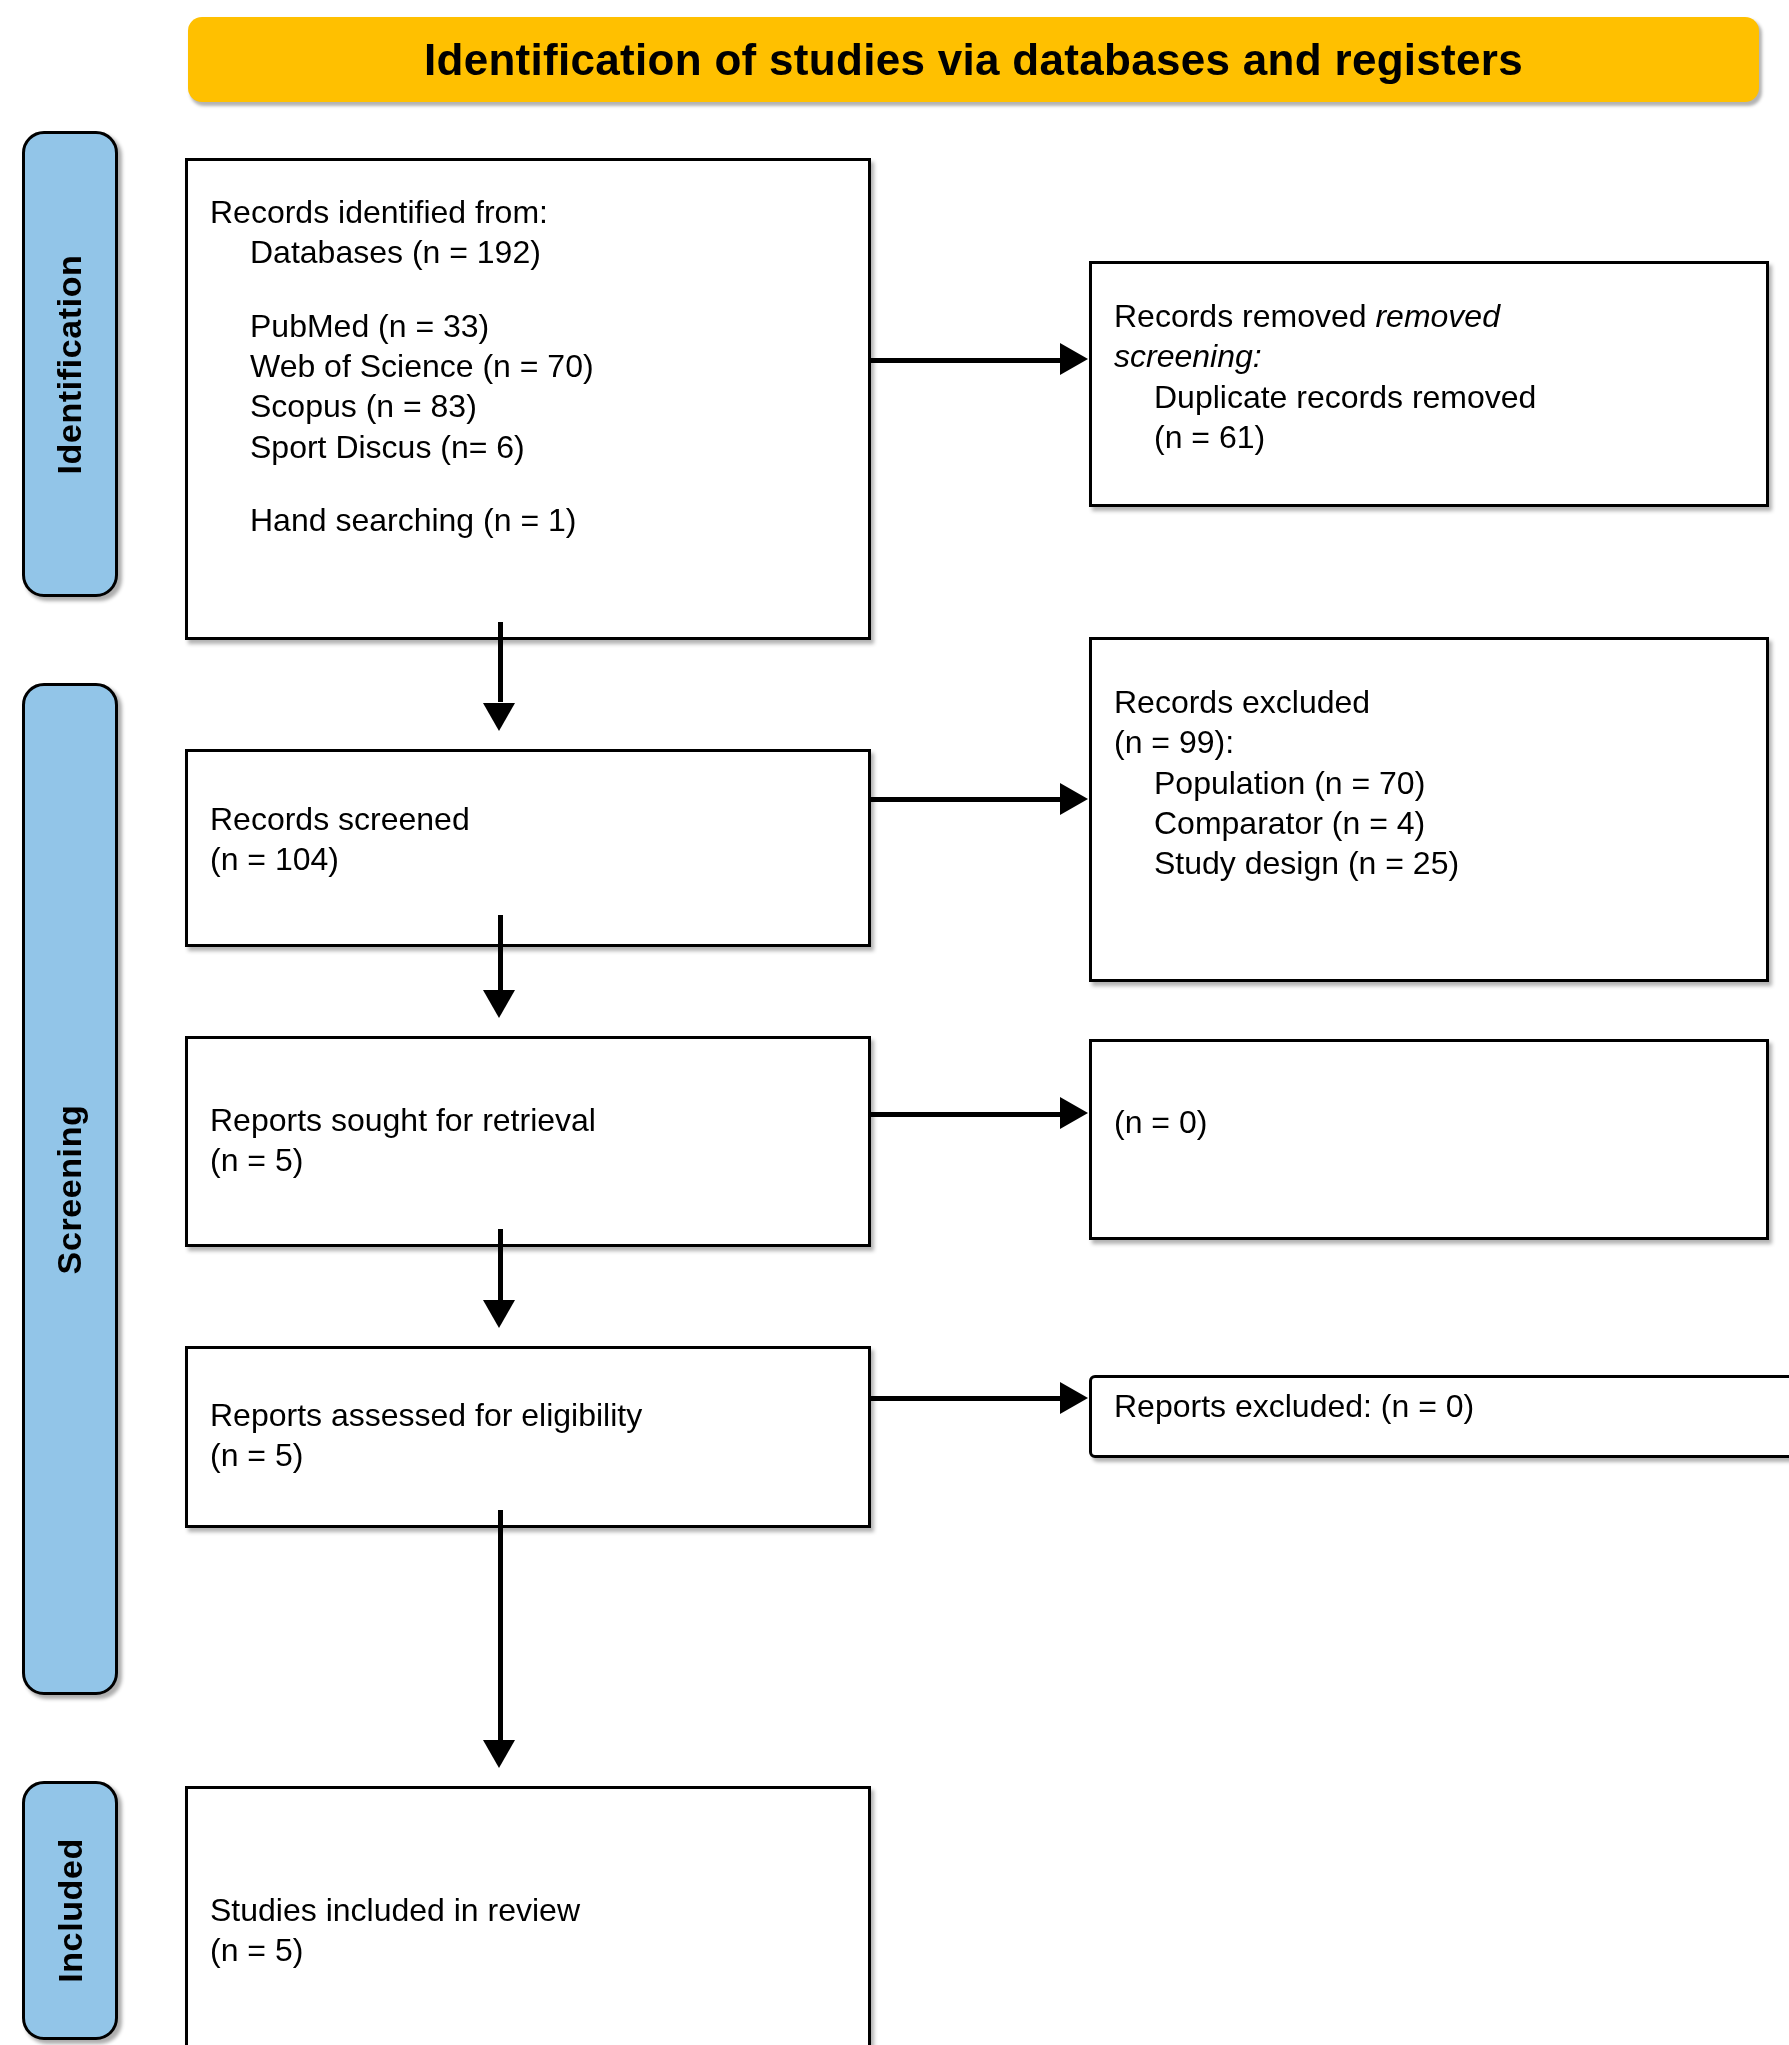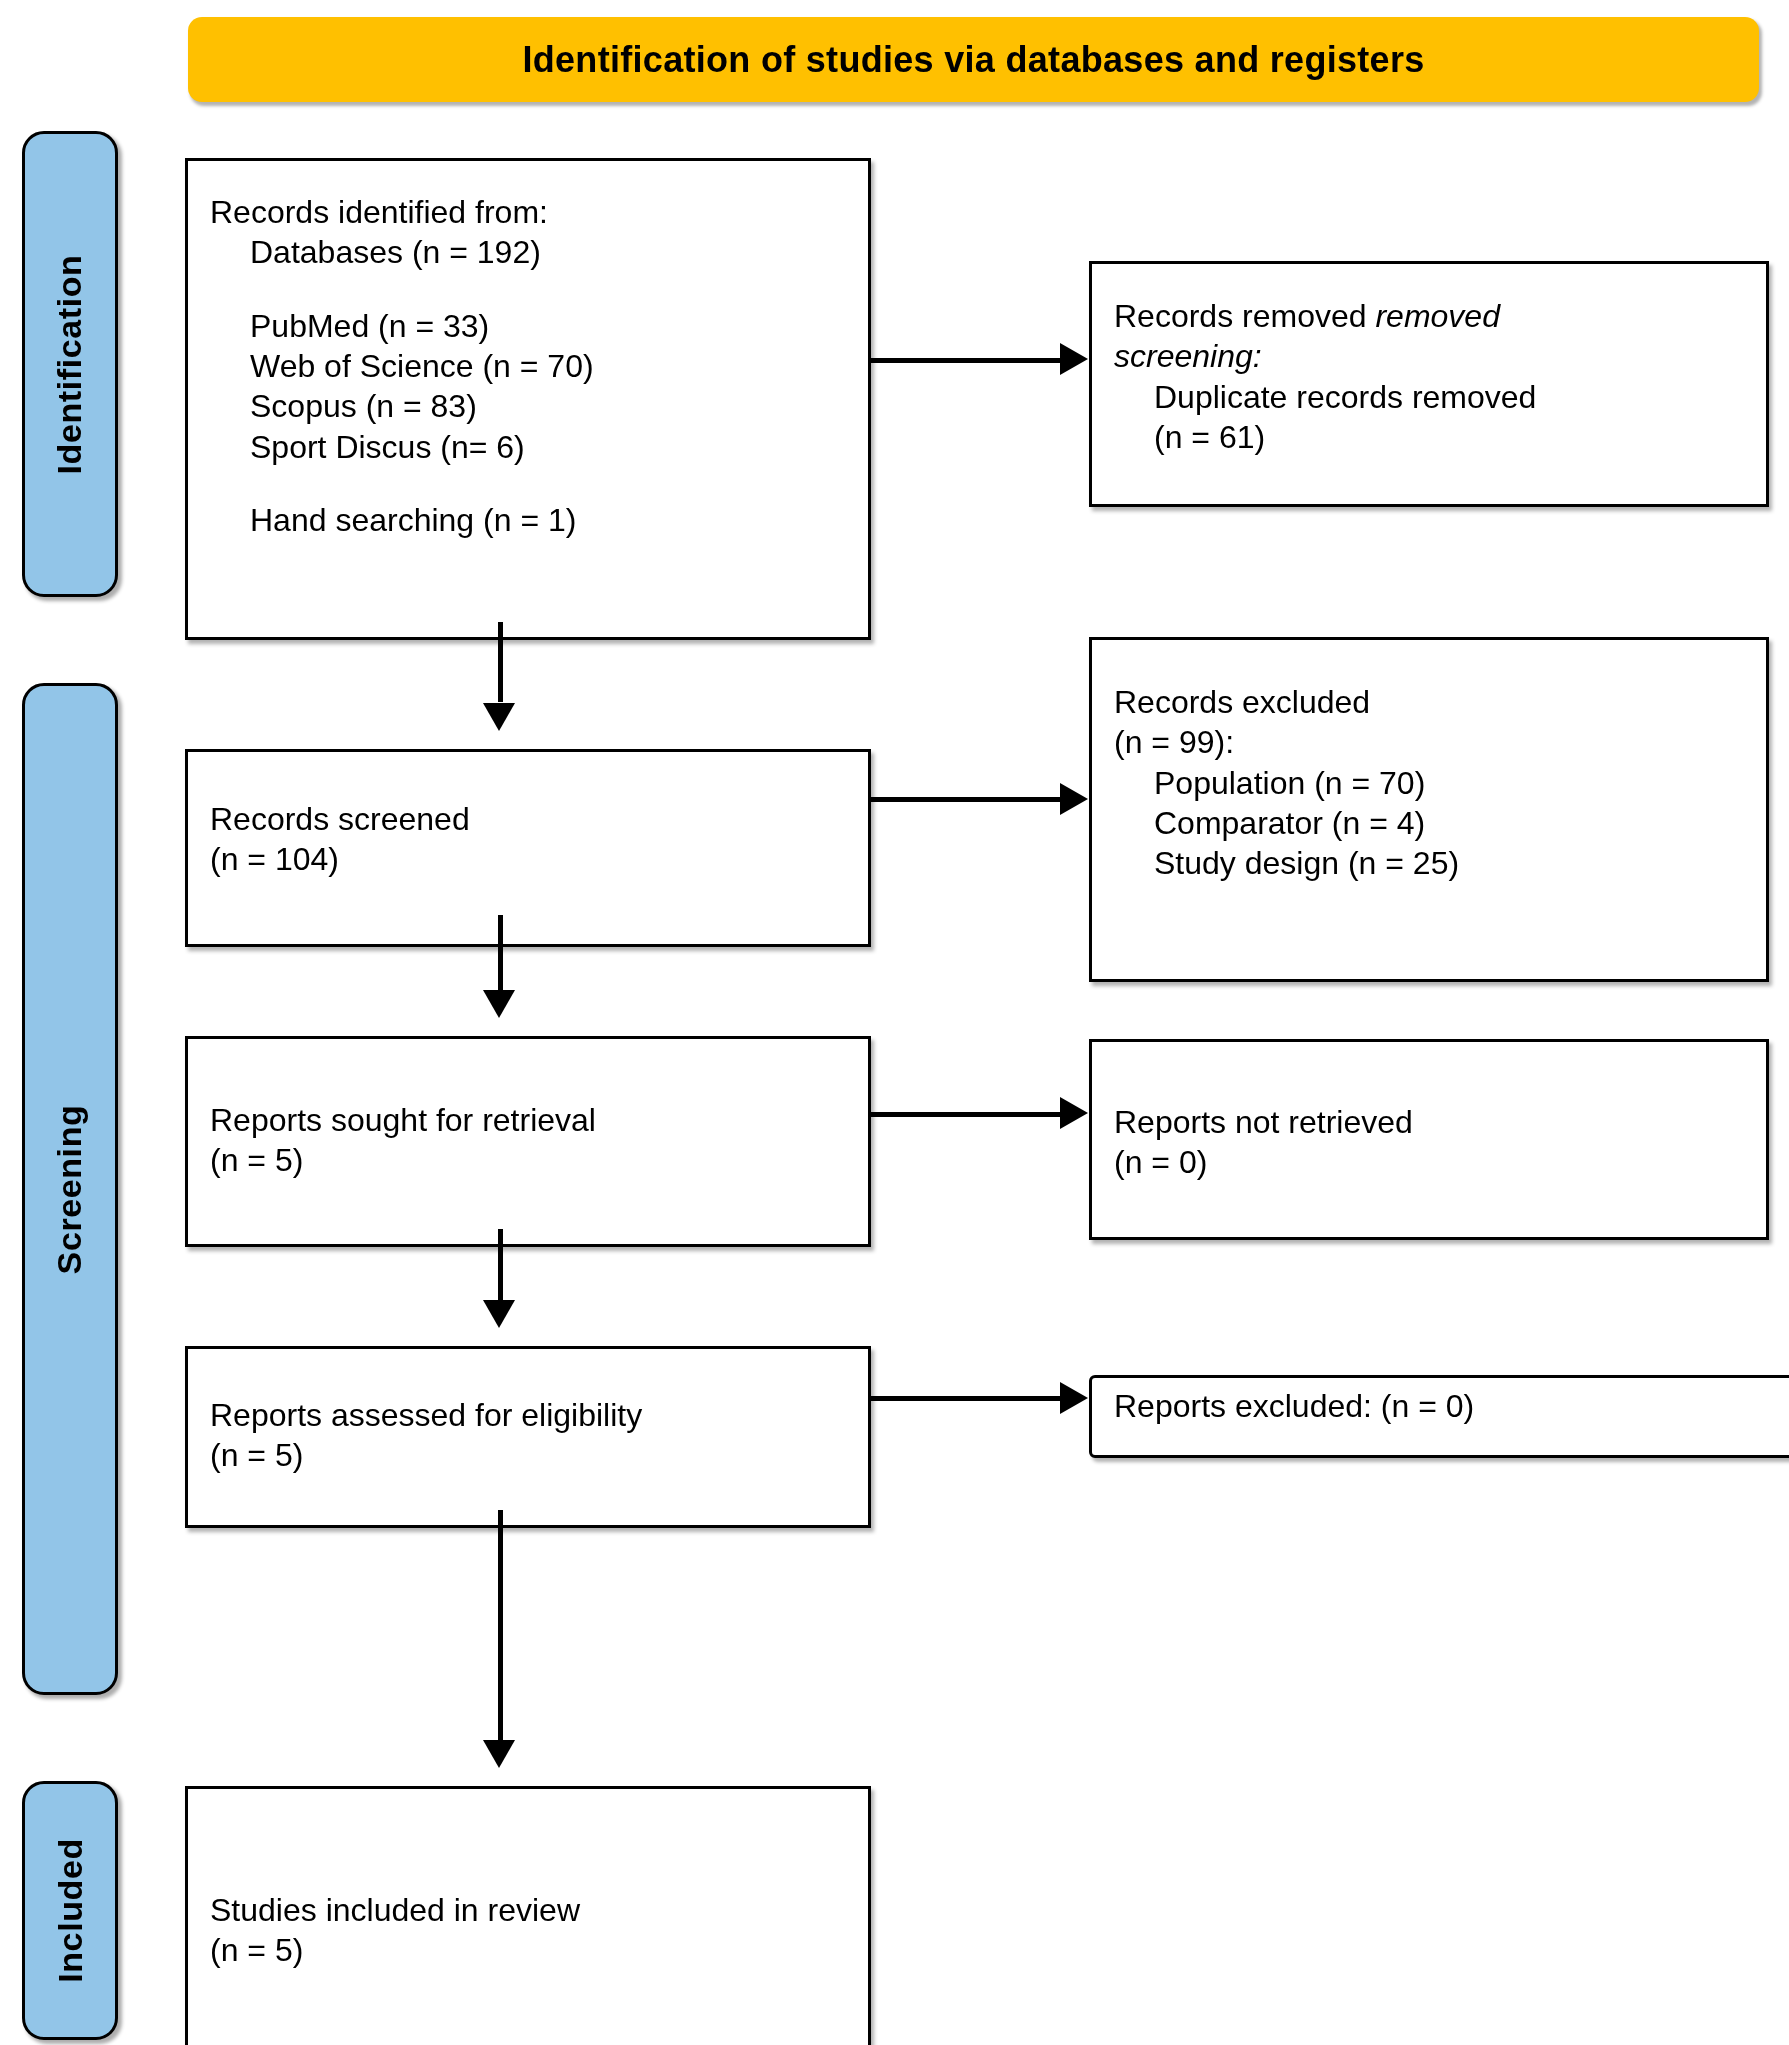--- a/index.html
+++ b/index.html
@@ -24,21 +24,21 @@
     width: 1571px;
     height: 85px;
     background: #ffc000;
     border-radius: 14px;
     box-shadow: 2.6px 3.2px 3.2px rgba(0,0,0,0.30);
     display: flex;
     align-items: center;
     justify-content: center;
   }
   .banner-text {
-    font-size: 36px;
+    font-size: 44px;
     font-weight: bold;
     color: #000000;
     letter-spacing: 0.3px;
     white-space: nowrap;
   }
 
   
   .stage-tab {
     position: absolute;
     left: 22.3px;
@@ -181,21 +181,20 @@
     <div class="line indent">Comparator (n = 4)</div>
     <div class="line indent">Study design (n = 25)</div>
   </div>
 
   <div class="flow-box" id="box-sought">
     <div class="line">Reports sought for retrieval</div>
     <div class="line">(n = 5)</div>
   </div>
 
   <div class="flow-box" id="box-notretrieved">
-    <div class="line">Reports not retrieved</div>
     <div class="line">(n = 0)</div>
   </div>
 
   <div class="flow-box" id="box-assessed">
     <div class="line">Reports assessed for eligibility</div>
     <div class="line">(n = 5)</div>
   </div>
 
   <div class="flow-box" id="box-repexcluded">
     <div class="line">Reports excluded: (n = 0)</div>

